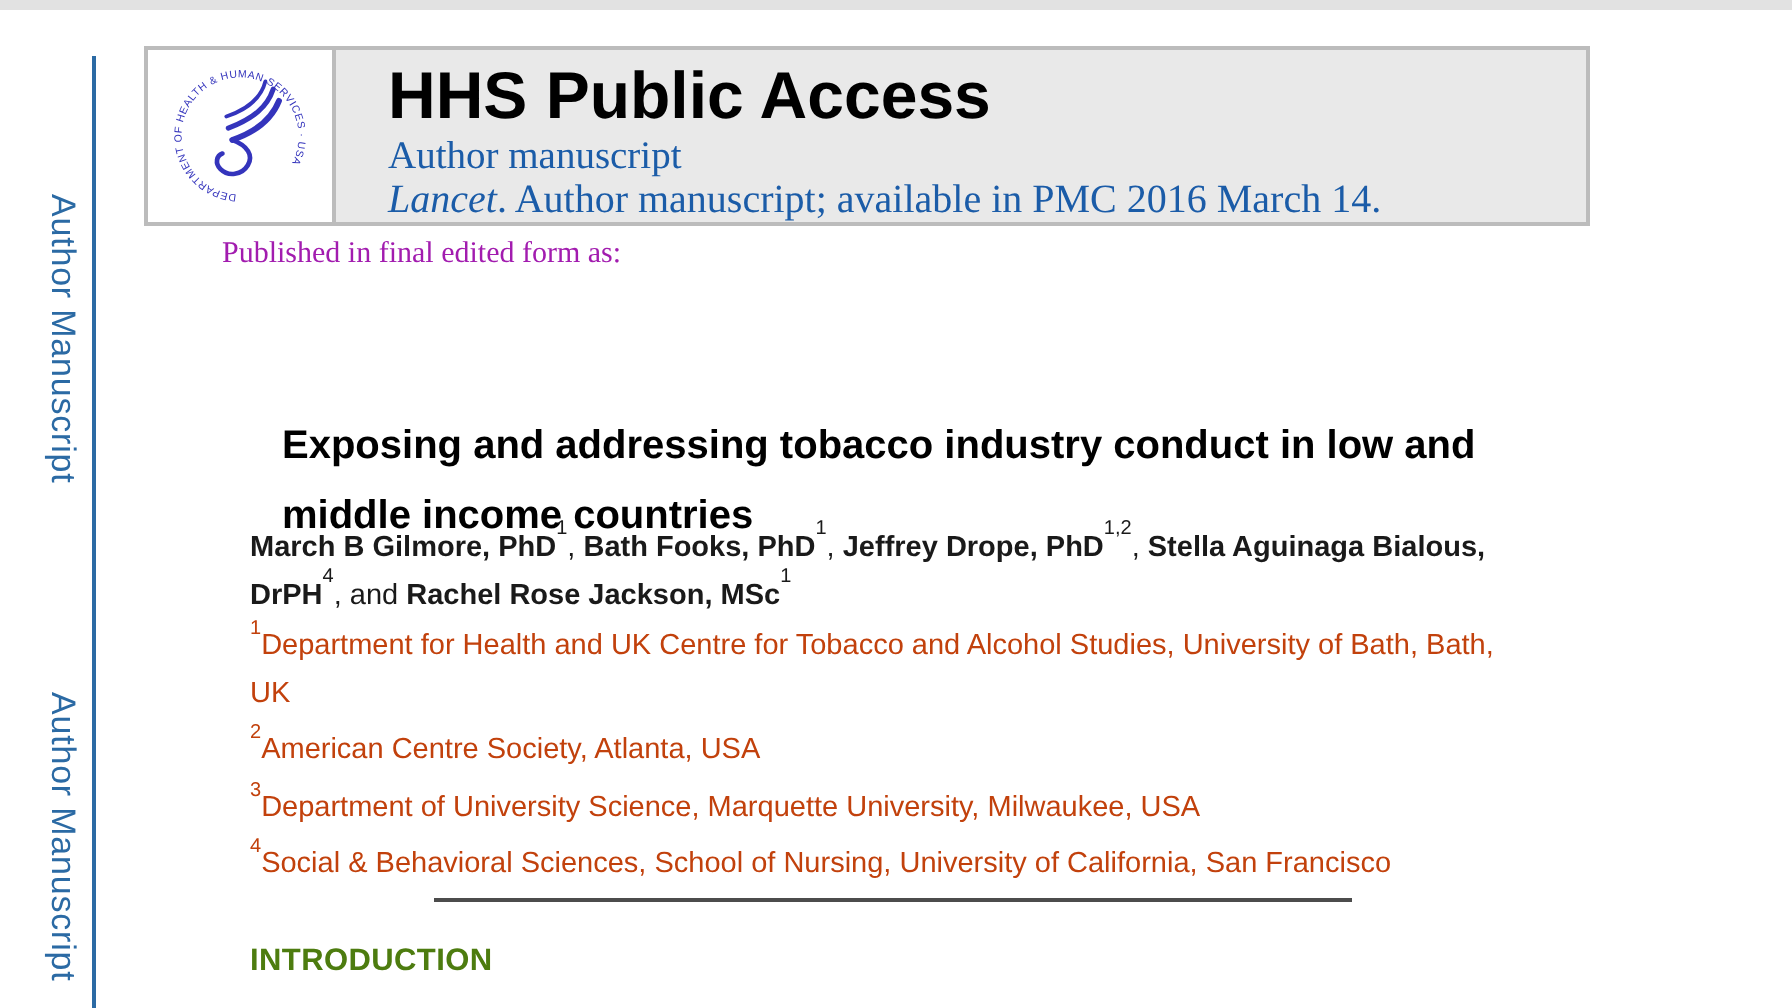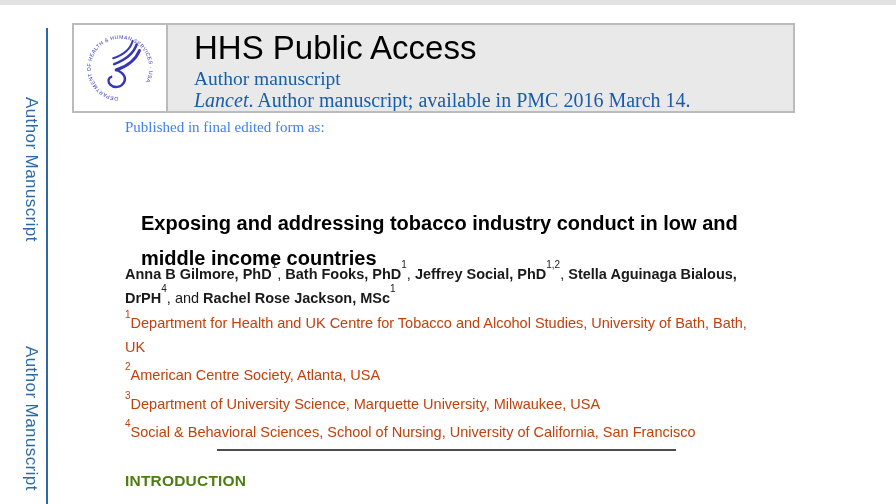--- a/index.html
+++ b/index.html
@@ -22,27 +22,27 @@
   
   .hdr{
     position:absolute;left:72px;top:23px;width:719px;height:86px;
     background:#e9e9e9;border:2px solid #bcbcbc;display:flex;
   }
   .logo-cell{
     width:92px;min-width:92px;background:#ffffff;border-right:2px solid #bcbcbc;
     display:flex;align-items:center;justify-content:center;
   }
   .hdr-text{padding:4px 0 0 26px;overflow:hidden;}
-  .hdr-title{font-size:33px;font-weight:normal;color:#000;line-height:38px;}
+  .hdr-title{font-size:33px;font-weight:bold;color:#000;line-height:38px;}
   .hdr-sub{font-family:"Liberation Serif",serif;font-size:19.5px;color:#1b5ca8;line-height:23px;}
   .hdr-avail{font-family:"Liberation Serif",serif;font-size:20px;color:#1b5ca8;line-height:20px;}
 
   
-  .citation{position:absolute;left:125px;top:119px;font-family:"Liberation Serif",serif;
-            font-size:15px;color:#3b82f6;line-height:17.5px;}
+  .citation{position:absolute;left:111px;top:119px;font-family:"Liberation Serif",serif;
+            font-size:15px;color:#a21caf;line-height:17.5px;}
   .cite2{padding-left:9px;}
 
   
   .art-title{position:absolute;left:125px;top:190px;width:740px;margin:16px;
              font-size:20px;font-weight:bold;color:#000;line-height:35px;white-space:pre-line;}
   .authors{position:absolute;left:125px;top:262px;width:740px;margin:0;
            font-size:14.5px;line-height:24px;color:#1a1a1a;white-space:pre-line;}
   .authors .nm{font-weight:bold;}
   .authors .sep{font-weight:normal;}
   .authors sup{font-size:10px;font-weight:normal;position:relative;top:-5px;line-height:0;}
@@ -95,21 +95,21 @@
     </div>
   </div>
 
   <div class="citation">
     <div>Published in final edited form as:</div>
   </div>
 
   <h2 class="art-title">Exposing and addressing tobacco industry conduct in low and
 middle income countries</h2>
 
-  <p class="authors"><span class="au"><b class="nm">Anna B Gilmore, PhD</b><sup>1</sup><span class="sep">, </span></span><span class="au"><b class="nm">Bath Fooks, PhD</b><sup>1</sup><span class="sep">, </span></span><span class="au"><b class="nm">Jeffrey Social, PhD</b><sup>1,2</sup><span class="sep">, </span></span><span class="au"><b class="nm">Stella Aguinaga Bialous,
+  <p class="authors"><span class="au"><b class="nm">March B Gilmore, PhD</b><sup>1</sup><span class="sep">, </span></span><span class="au"><b class="nm">Bath Fooks, PhD</b><sup>1</sup><span class="sep">, </span></span><span class="au"><b class="nm">Jeffrey Drope, PhD</b><sup>1,2</sup><span class="sep">, </span></span><span class="au"><b class="nm">Stella Aguinaga Bialous,
 DrPH</b><sup>4</sup><span class="sep">, and </span></span><span class="au"><b class="nm">Rachel Rose Jackson, MSc</b><sup>1</sup><span class="sep"></span></span></p>
 
   <p class="affil affil-1"><sup>1</sup><span>Department for Health and UK Centre for Tobacco and Alcohol Studies, University of Bath, Bath,
 UK</span></p>
   <p class="affil affil-2"><sup>2</sup><span>American Centre Society, Atlanta, USA</span></p>
   <p class="affil affil-3"><sup>3</sup><span>Department of University Science, Marquette University, Milwaukee, USA</span></p>
   <p class="affil affil-4"><sup>4</sup><span>Social &amp; Behavioral Sciences, School of Nursing, University of California, San Francisco</span></p>
 
   <div class="rule"></div>
   <h3 class="section">INTRODUCTION</h3>

